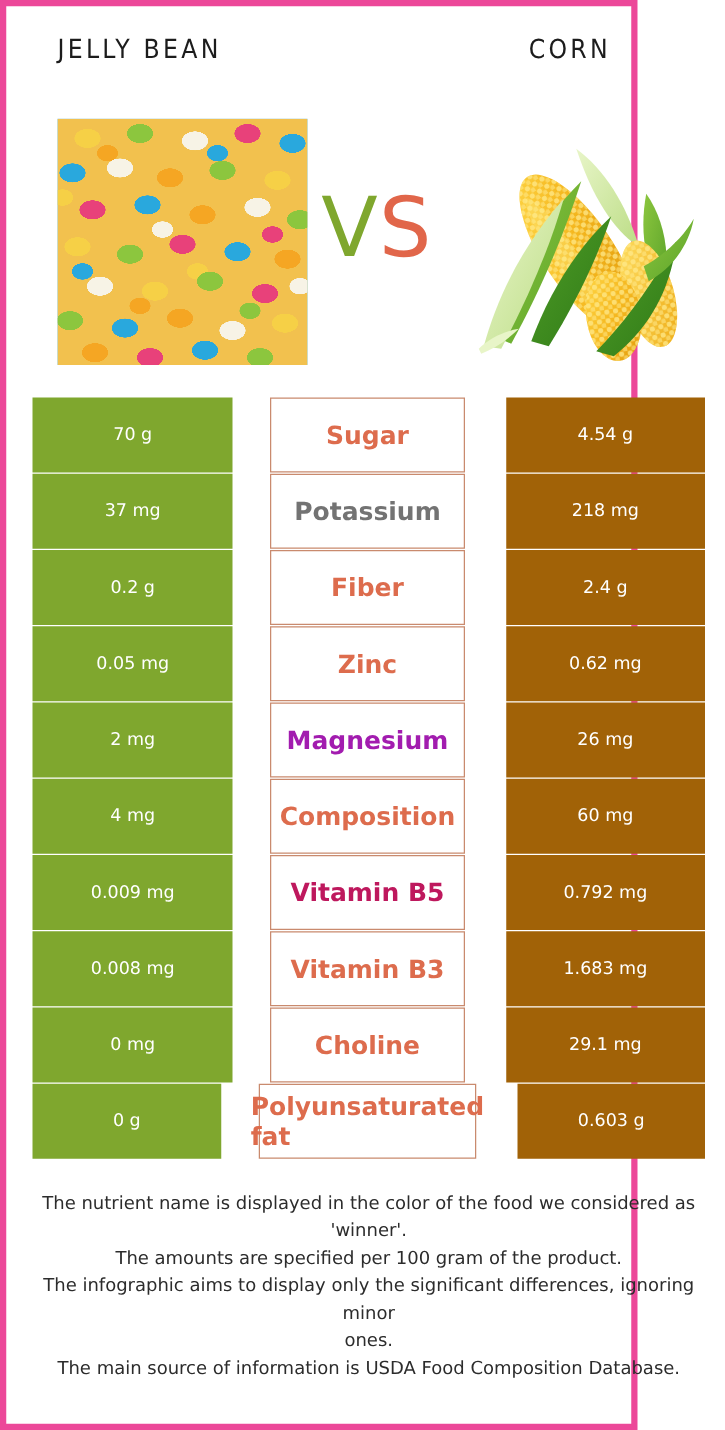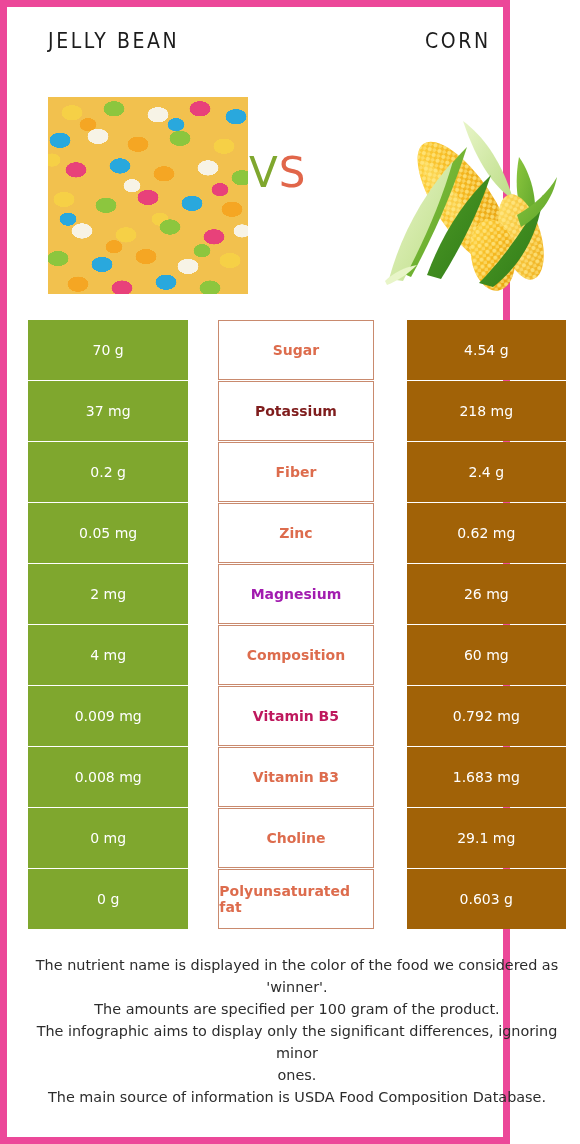--- a/index.html
+++ b/index.html
@@ -13,21 +13,21 @@
     position: relative;
     font-family: "Liberation Sans", sans-serif;
     overflow: hidden;
   }
   .page {
     position: absolute;
     left: 0; top: 0;
     width: 510px;
     height: 1144px;
     background: #ffffff;
-    border: 7px solid #ec4899;
+    border: 5px solid #ec4899;
     box-sizing: border-box;
   }
 
   
   .hdr {
     position: absolute;
     top: 22px;
     height: 34px;
     font-size: 21px;
     font-weight: 400;
@@ -107,23 +107,23 @@
       radial-gradient(ellipse 9px 7px at 56% 62%, #f6d046 0 92%, transparent 95%),
       radial-gradient(ellipse 9px 7px at 33% 76%, #f5a623 0 92%, transparent 95%),
       radial-gradient(ellipse 9px 7px at 77% 78%, #8cc63e 0 92%, transparent 95%),
       radial-gradient(ellipse 9px 7px at 97% 68%, #f7f3e6 0 92%, transparent 95%),
       radial-gradient(ellipse 9px 7px at 2%  32%, #f6d046 0 92%, transparent 95%);
   }
 
   
   #vs-mark {
     position: absolute;
-    left: 242px;
+    left: 252px;
     top: 145px;
-    font-size: 42px;
+    font-size: 66px;
     font-weight: 400;
     letter-spacing: 1px;
     line-height: 1;
     white-space: nowrap;
     font-family: "DejaVu Sans", sans-serif;
   }
   #vs-v { color: #7fa72e; }
   #vs-s { color: #e1664a; }
 
   
@@ -156,21 +156,21 @@
     color: #ffffff;
   }
   .cell-mid {
     width: 174px;
     margin-left: 2px;
     margin-right: 5px;
     background: #ffffff;
     color: #dd6c4d;
     border: 1px solid #c98a6e;
     font-weight: 700;
-    font-size: 14px;
+    font-size: 20px;
   }
   .cell-right {
     width: 179px;
     background: #a16207;
     color: #ffffff;
   }
 
   
   #footnote {
     position: absolute;
@@ -261,21 +261,21 @@
   </div>
 
   <div id="nutrient-table">
       <div class="row">
         <div class="cell cell-left">70 g</div>
         <div class="cell cell-mid" style="color: rgb(221, 108, 77);">Sugar</div>
         <div class="cell cell-right">4.54 g</div>
       </div>
       <div class="row">
         <div class="cell cell-left">37 mg</div>
-        <div class="cell cell-mid" style="color: #7f1d1d;">Potassium</div>
+        <div class="cell cell-mid" style="color: #737373;">Potassium</div>
         <div class="cell cell-right">218 mg</div>
       </div>
       <div class="row">
         <div class="cell cell-left">0.2 g</div>
         <div class="cell cell-mid" style="color: rgb(221, 108, 77);">Fiber</div>
         <div class="cell cell-right">2.4 g</div>
       </div>
       <div class="row">
         <div class="cell cell-left">0.05 mg</div>
         <div class="cell cell-mid" style="color: rgb(221, 108, 77);">Zinc</div>

